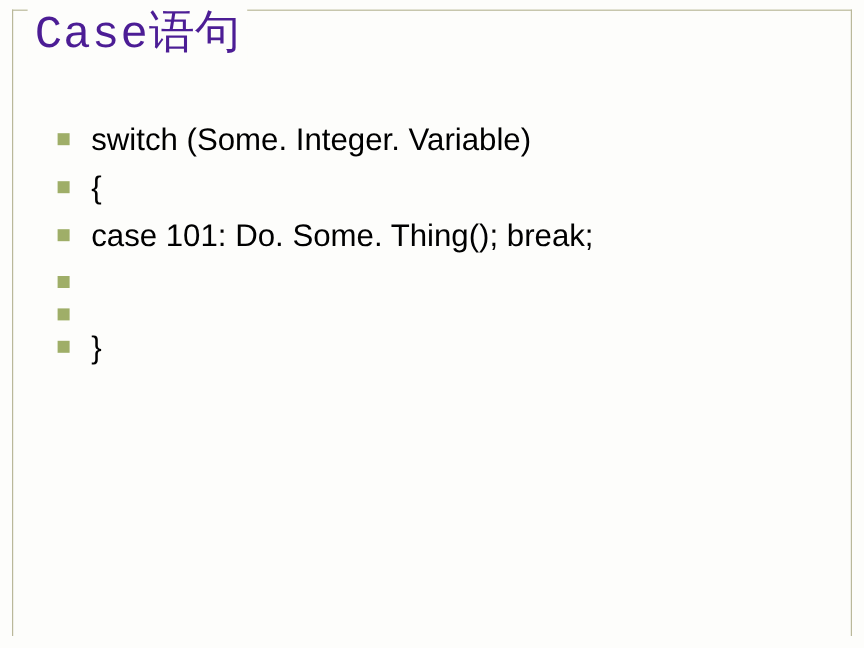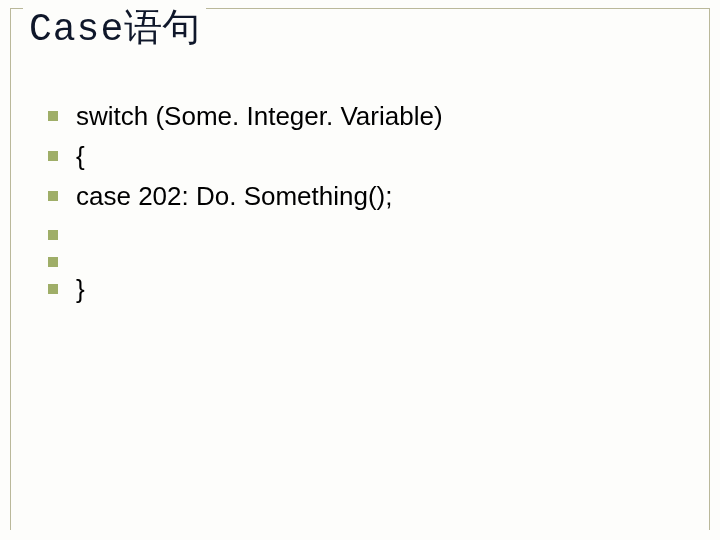--- a/index.html
+++ b/index.html
@@ -25,21 +25,21 @@
     }
     .title-container {
       position: absolute;
       top: -4px;
       left: 12px;
       background: #fdfdfb;
       padding: 0 6px;
     }
     .title {
       font-size: 38px;
-      color: #0f172a;
+      color: #4c1d95;
       font-weight: normal;
       line-height: 1.2;
     }
     .title .mono {
       font-family: "Courier New", Consolas, monospace;
       letter-spacing: 1px;
     }
     .title .cjk {
       font-family: "SimSun", "宋体", serif;
     }
@@ -84,21 +84,21 @@
   <div class="bullet-item">
     <div class="bullet"></div>
     <div class="bullet-text">switch (Some. Integer. Variable)</div>
   </div>
   <div class="bullet-item">
     <div class="bullet"></div>
     <div class="bullet-text">{</div>
   </div>
   <div class="bullet-item">
     <div class="bullet"></div>
-    <div class="bullet-text">case 202: Do. Something();</div>
+    <div class="bullet-text">case 101: Do. Some. Thing(); break;</div>
   </div>
   <div class="bullet-item">
     <div class="bullet"></div>
   </div>
   <div class="bullet-item">
     <div class="bullet"></div>
   </div>
   <div class="bullet-item">
     <div class="bullet"></div>
     <div class="bullet-text">}</div>

